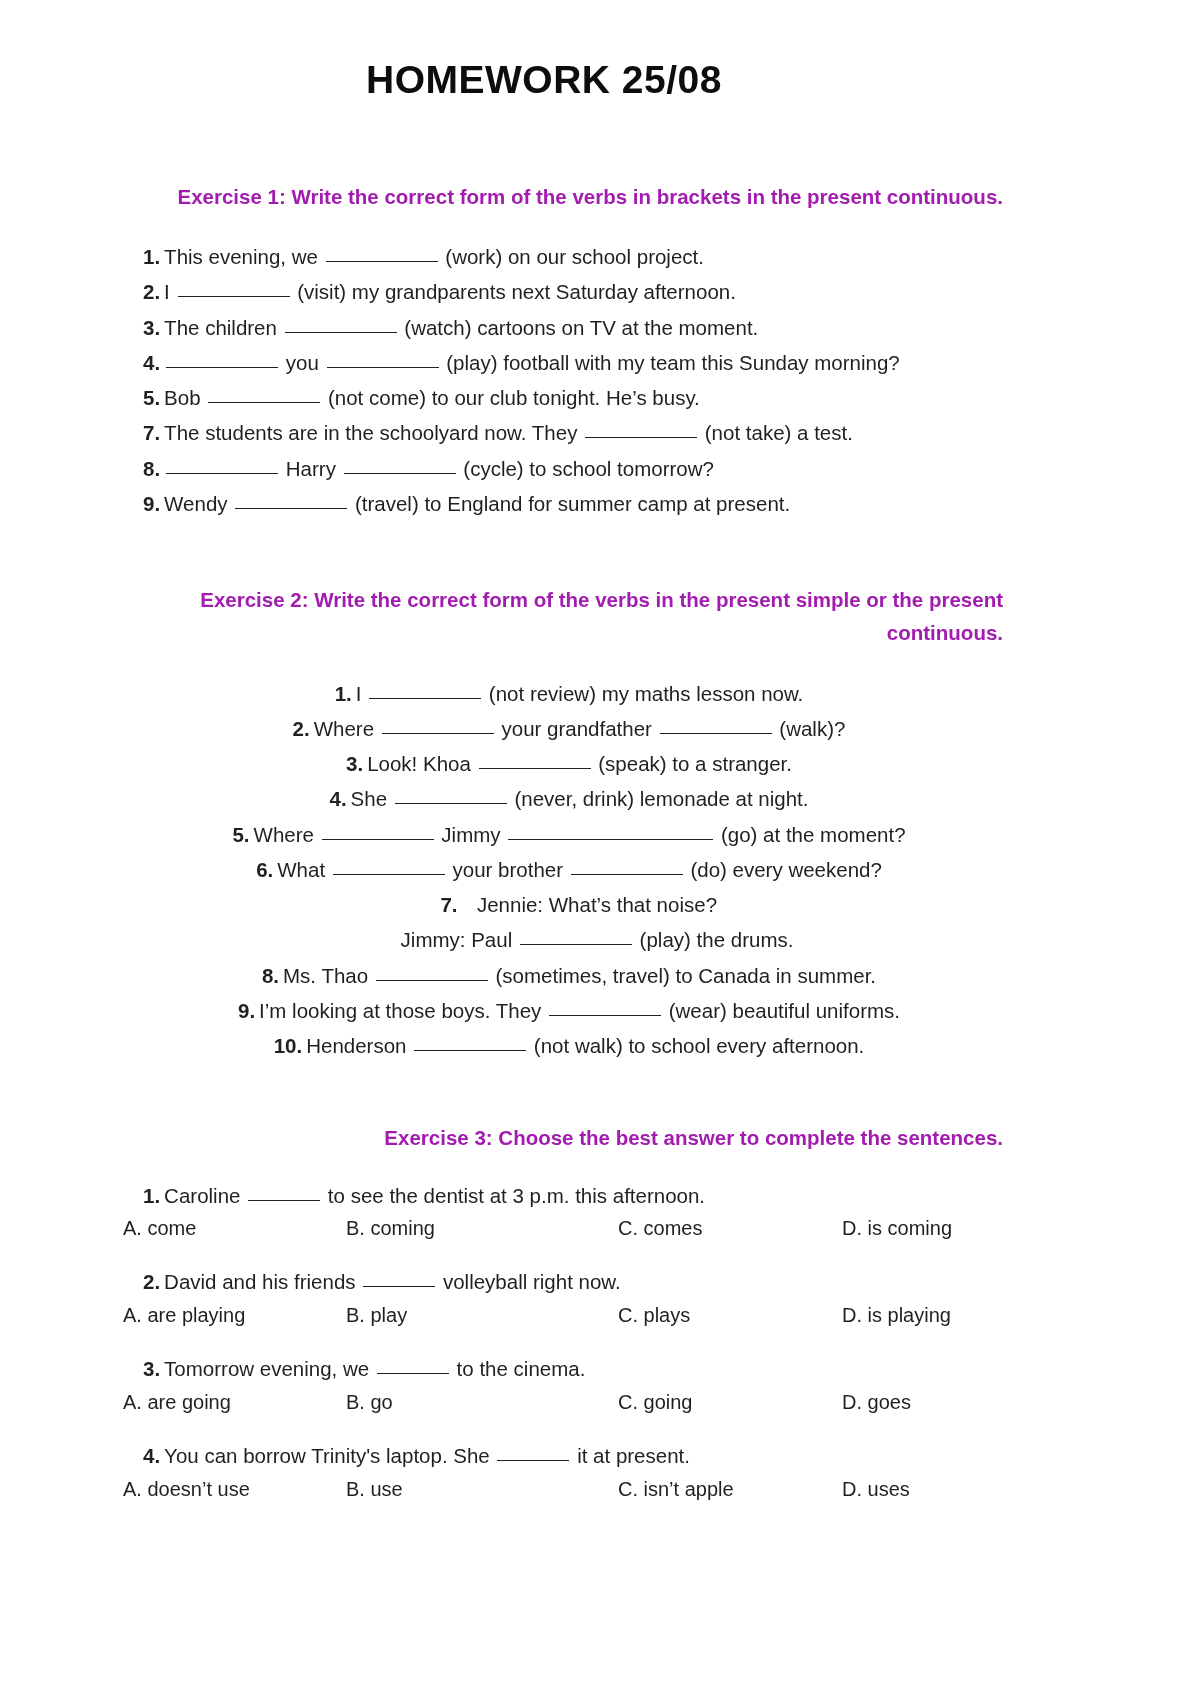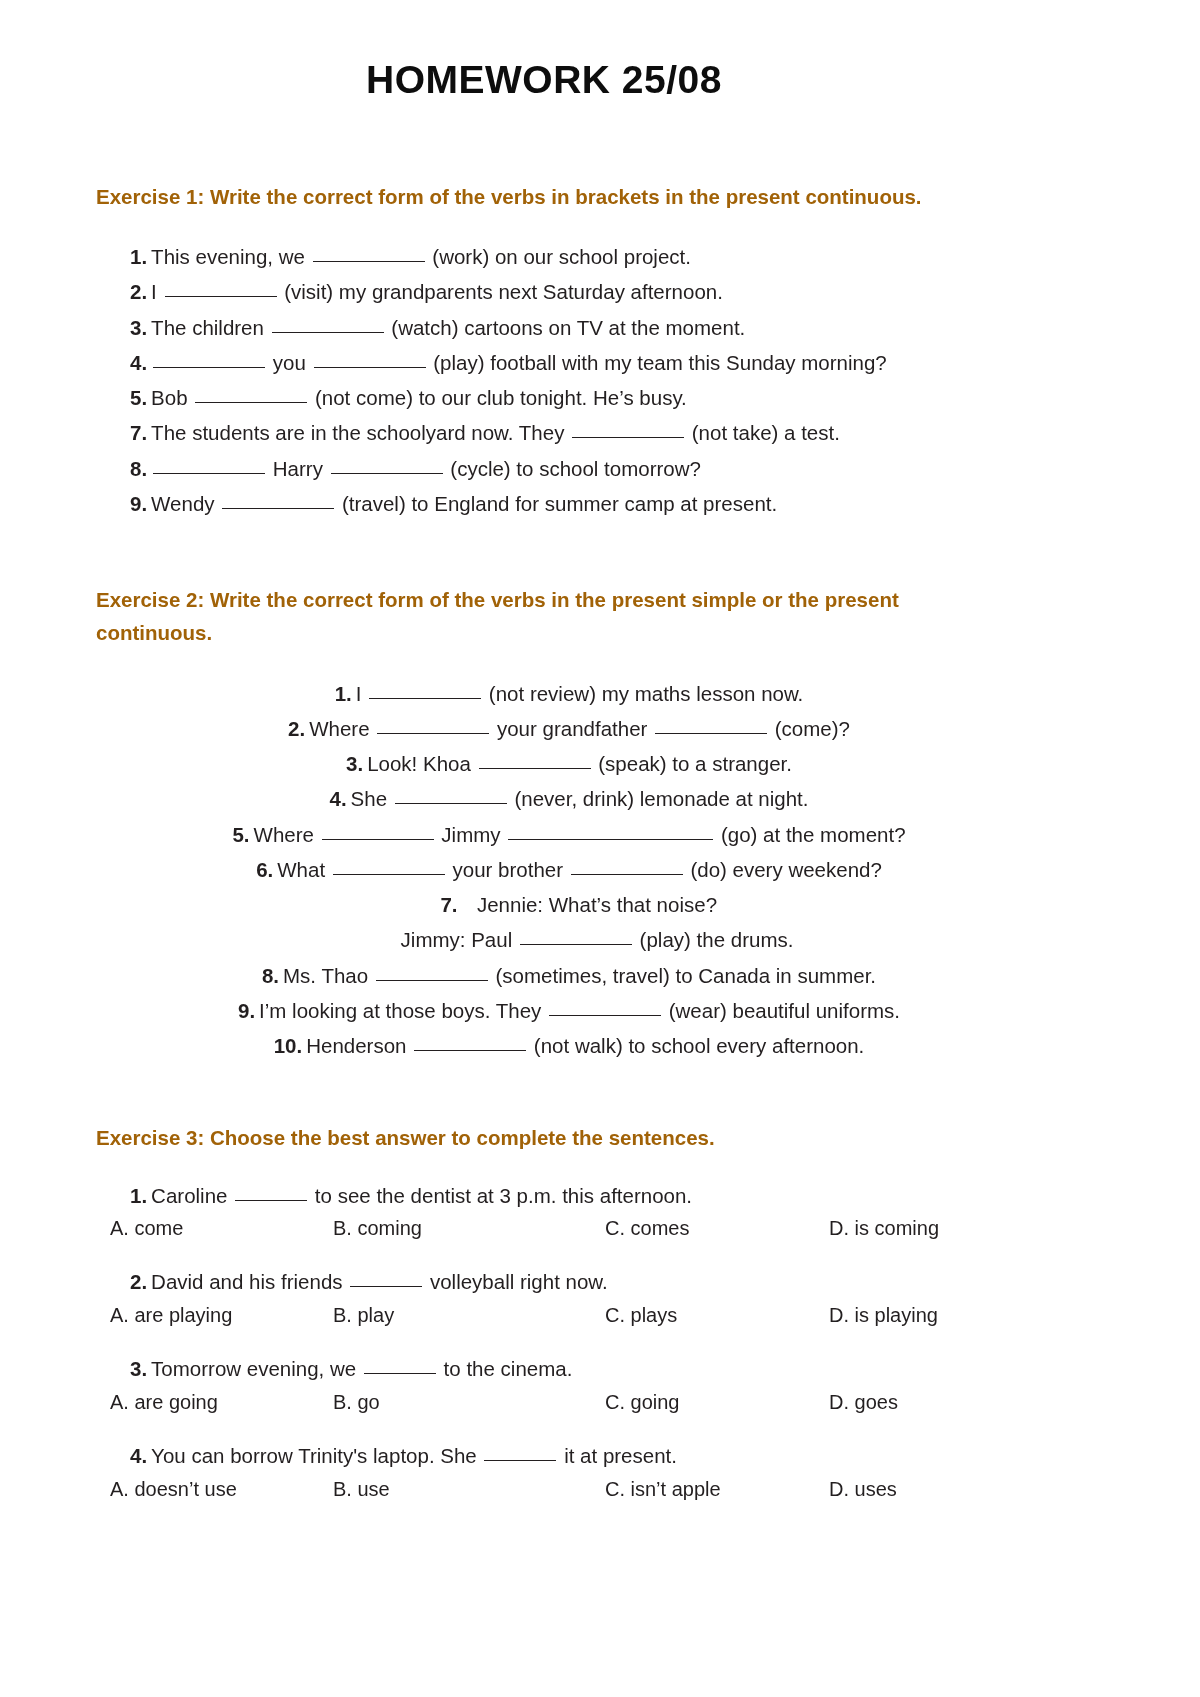--- a/index.html
+++ b/index.html
@@ -30,30 +30,31 @@
     margin: 14px 0 0 0;
     color: #0d0d0d;
   }
   .exercise {
     margin-top: 0;
   }
   .ex-heading {
     font-size: 20.5px;
     font-weight: bold;
     line-height: 1.62;
-    color: #a16207;
-    margin: 16px;
+    color: #a21caf;
+    margin: 5px;
     max-width: 960px;
+    text-align: right;
   }
   .ex1-heading { margin-top: 78px; }
   .ex2-heading { margin-top: 62px; }
   .ex3-heading { margin-top: 58px; }
 
   .items {
-    margin: 0;
+    margin: 13px;
     padding: 0;
     list-style: none;
   }
   .ex1-items { margin-top: 26px; }
   .ex2-items { margin-top: 26px; text-align: center; }
   .ex3-items { margin-top: 26px; }
 
   .fill-item {
     font-size: 20.5px;
     line-height: 1.72;
@@ -143,21 +144,21 @@
         <li class="fill-item"><span class="num">7.</span><span>The students are in the schoolyard now. They </span><span class="blank b-md"></span><span> (not take) a test.</span></li>
         <li class="fill-item"><span class="num">8.</span><span class="blank b-md"></span><span> Harry </span><span class="blank b-md"></span><span> (cycle) to school tomorrow?</span></li>
         <li class="fill-item"><span class="num">9.</span><span>Wendy </span><span class="blank b-md"></span><span> (travel) to England for summer camp at present.</span></li>
       </ol>
   </section>
 
   <section class="exercise">
     <p class="ex-heading ex2-heading">Exercise 2: Write the correct form of the verbs in the present simple or the present continuous.</p>
     <ol class="items ex2-items" id="ex2-list">
         <li class="fill-item"><span class="num">1.</span><span>I </span><span class="blank b-md"></span><span> (not review) my maths lesson now.</span></li>
-        <li class="fill-item"><span class="num">2.</span><span>Where </span><span class="blank b-md"></span><span> your grandfather </span><span class="blank b-md"></span><span> (come)?</span></li>
+        <li class="fill-item"><span class="num">2.</span><span>Where </span><span class="blank b-md"></span><span> your grandfather </span><span class="blank b-md"></span><span> (walk)?</span></li>
         <li class="fill-item"><span class="num">3.</span><span>Look! Khoa </span><span class="blank b-md"></span><span> (speak) to a stranger.</span></li>
         <li class="fill-item"><span class="num">4.</span><span>She </span><span class="blank b-md"></span><span> (never, drink) lemonade at night.</span></li>
         <li class="fill-item"><span class="num">5.</span><span>Where </span><span class="blank b-md"></span><span> Jimmy </span><span class="blank b-lg"></span><span> (go) at the moment?</span></li>
         <li class="fill-item"><span class="num">6.</span><span>What </span><span class="blank b-md"></span><span> your brother </span><span class="blank b-md"></span><span> (do) every weekend?</span></li>
         <li class="dialog-item"><span class="num">7.</span><span>Jennie: What’s that noise?</span></li>
         <li class="dialog-item dialog-line-2"><span>Jimmy: Paul </span><span class="blank b-md"></span><span> (play) the drums.</span></li>
         <li class="fill-item"><span class="num">8.</span><span>Ms. Thao </span><span class="blank b-md"></span><span> (sometimes, travel) to Canada in summer.</span></li>
         <li class="fill-item"><span class="num">9.</span><span>I’m looking at those boys. They </span><span class="blank b-md"></span><span> (wear) beautiful uniforms.</span></li>
         <li class="fill-item"><span class="num">10.</span><span>Henderson </span><span class="blank b-md"></span><span> (not walk) to school every afternoon.</span></li>
       </ol>

